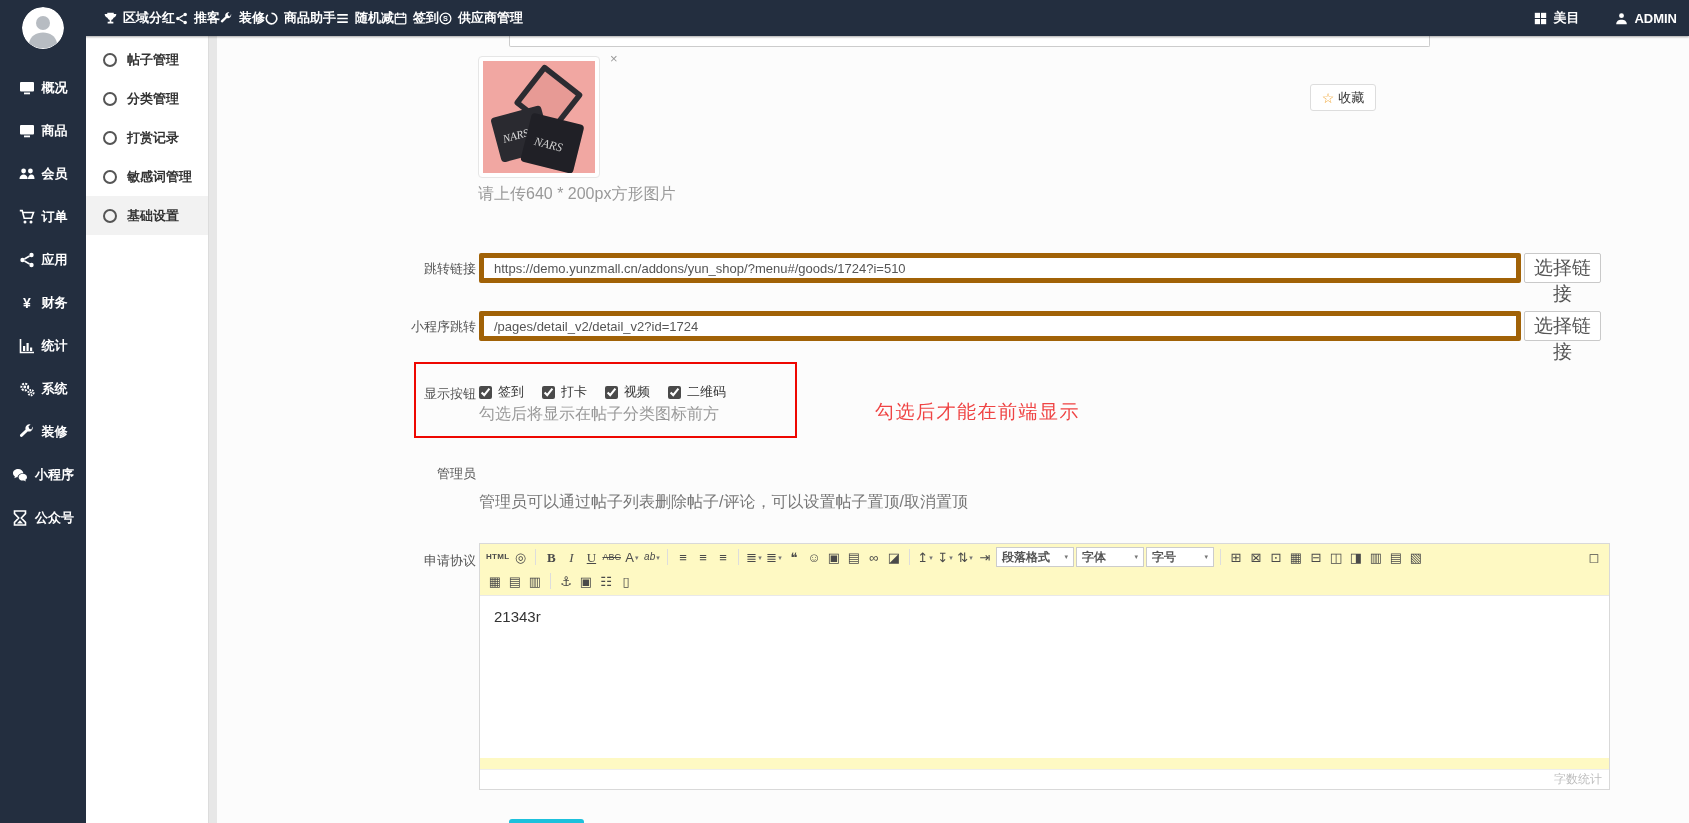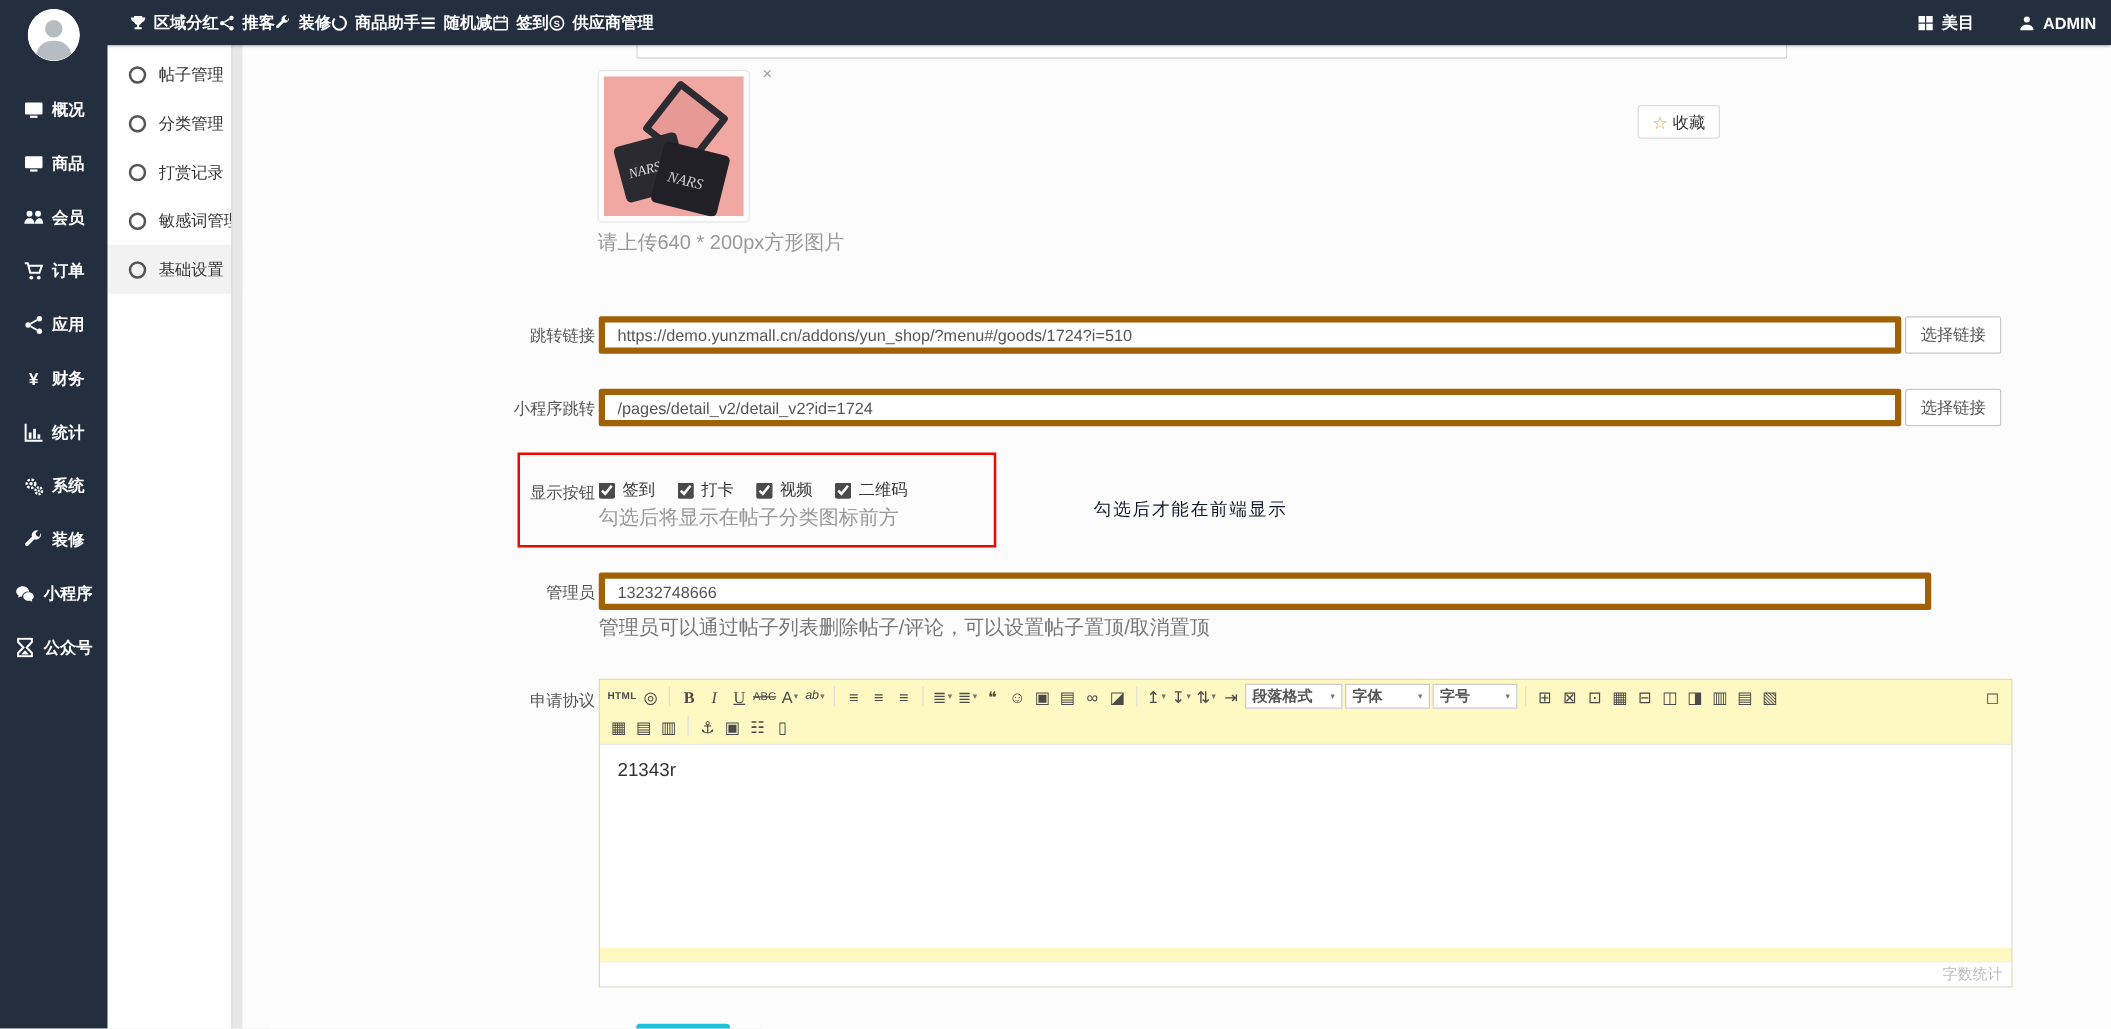--- a/index.html
+++ b/index.html
@@ -15,21 +15,21 @@
   .ic svg{fill:currentColor;}
   .ic12{width:13px;height:13px;} .ic12 svg{width:13px;height:13px;}
   .ic15{width:16px;height:16px;} .ic15 svg{width:16px;height:16px;}
   
   .sidebar{position:absolute;left:0;top:0;bottom:0;width:86px;background:#232e3f;z-index:6;}
   .avatar{position:absolute;left:22px;top:7px;width:42px;height:42px;border-radius:50%;overflow:hidden;cursor:pointer;}
   .sb-menu{position:absolute;top:66px;left:0;right:0;margin:0;padding:0;list-style:none;}
   .sb-item{height:43px;display:flex;align-items:center;justify-content:center;gap:7px;color:#fff;
            font-size:13px;font-weight:bold;cursor:pointer;}
   
-  .submenu{position:absolute;left:86px;top:36px;bottom:0;width:108px;background:#fff;z-index:4;}
+  .submenu{position:absolute;left:86px;top:36px;bottom:0;width:131px;background:#fff;z-index:4;font-weight:bold;}
   .sm-list{margin:0;padding:4px 0 0 0;list-style:none;}
   .sm-item{height:39px;display:flex;align-items:center;gap:10px;padding-left:17px;font-size:13px;color:#333;cursor:pointer;}
   .sm-item.active{background:#f2f2f2;}
   .sm-circle{width:10px;height:10px;border:2px solid #555;border-radius:50%;flex:0 0 auto;}
   .sm-scroll{position:absolute;right:0;top:0;bottom:0;width:8px;background:#e7e7e7;border-left:1px solid #dcdcdc;cursor:pointer;}
   
   .content{position:absolute;left:215px;top:36px;right:0;bottom:0;background:#fcfcfc;}
   .partial-input{position:absolute;left:294px;top:0;width:919px;height:10px;background:#fff;
                  border:1px solid #ccc;border-top:none;border-radius:0 0 2px 2px;}
   .upload-box{position:absolute;left:263px;top:20px;width:122px;height:122px;border:1px solid #e6e6e6;
@@ -38,26 +38,26 @@
   .close-x{position:absolute;left:395px;top:16px;font-size:13px;color:#999;cursor:pointer;line-height:1;}
   .fav-btn{position:absolute;left:1095px;top:48px;width:66px;height:27px;background:#fff;border:1px solid #ddd;
            border-radius:3px;display:flex;align-items:center;justify-content:center;gap:4px;font-size:13px;color:#333;cursor:pointer;}
   .star{color:#f0a32e;font-size:14px;line-height:1;}
   .hint{position:absolute;font-size:16px;color:#999;}
   .flabel{position:absolute;width:180px;left:81px;text-align:right;font-size:13px;color:#555;}
   .tinput{position:absolute;left:264px;height:30px;border:5px solid #a16207;border-radius:2px;font-size:13px;
           color:#555;padding:0 10px;box-sizing:border-box;background:#fff;outline:none;
           font-family:"Liberation Sans","DejaVu Sans",sans-serif;}
   .choose-btn{position:absolute;left:1309px;width:77px;height:30px;border:1px solid #c9c9c9;border-radius:2px;
-              background:#fff;font-size:13px;color:#555;cursor:pointer;box-sizing:border-box;}
+              background:#fff;font-size:19px;color:#555;cursor:pointer;box-sizing:border-box;}
   .redbox{position:absolute;left:199px;top:326px;width:379px;height:72px;border:2px solid #ee0701;z-index:3;pointer-events:none;}
   .cbx-row{position:absolute;left:264px;top:346px;height:20px;display:flex;align-items:center;gap:18px;}
   .cbx{display:flex;align-items:center;gap:6px;font-size:13px;color:#333;cursor:pointer;}
   .cbx input{width:13px;height:13px;margin:0;accent-color:#4a4a4a;cursor:pointer;}
-  .annotation{position:absolute;left:660px;top:363px;font-size:14px;color:#0f172a;letter-spacing:1.5px;white-space:nowrap;}
+  .annotation{position:absolute;left:660px;top:363px;font-size:19px;color:#ef4444;letter-spacing:1.5px;white-space:nowrap;}
   
   .editor{position:absolute;left:264px;top:507px;width:1131px;height:247px;background:#fef9c3;
           border:1px solid #d9d9d9;box-sizing:border-box;}
   .ed-toolbar{border-bottom:1px solid #e9e9e9;padding:1px 4px 2px 4px;}
   .tbar{display:flex;align-items:center;gap:2px;height:24px;padding:0 2px;}
   .tbtn{min-width:18px;height:20px;display:inline-flex;align-items:center;justify-content:center;
         font-size:13px;color:#4a4a4a;cursor:pointer;border-radius:2px;line-height:1;}
   .tbtn.html{font-size:8px;font-weight:bold;letter-spacing:.3px;}
   .tbtn.b{font-weight:bold;font-family:"Liberation Serif","DejaVu Serif",serif;}
   .tbtn.i{font-style:italic;font-family:"Liberation Serif","DejaVu Serif",serif;}
@@ -366,21 +366,20 @@
         </label>
         <label class="cbx">
           <input type="checkbox" checked="" style="">
           <span>二维码</span>
         </label>
       </div>
     <div class="hint" style="left:264px;top:368px;">勾选后将显示在帖子分类图标前方</div>
     <div class="annotation">勾选后才能在前端显示</div>
 
     <div class="flabel" style="top:429px;">管理员</div>
-    <input class="tinput" style="top: 422px; width: 1066px;" value="13232748666">
     <div class="hint" style="left:264px;top:456px;color:#777;">管理员可以通过帖子列表删除帖子/评论，可以设置帖子置顶/取消置顶</div>
 
     <div class="flabel" style="top:516px;">申请协议</div>
     <div class="editor">
       <div class="ed-toolbar">
         <div class="tbar" id="tbar1">
             <span class="tbtn html">HTML</span>
             <span class="tbtn">◎</span>
             <span class="tsep"></span>
             <span class="tbtn b">B</span>

